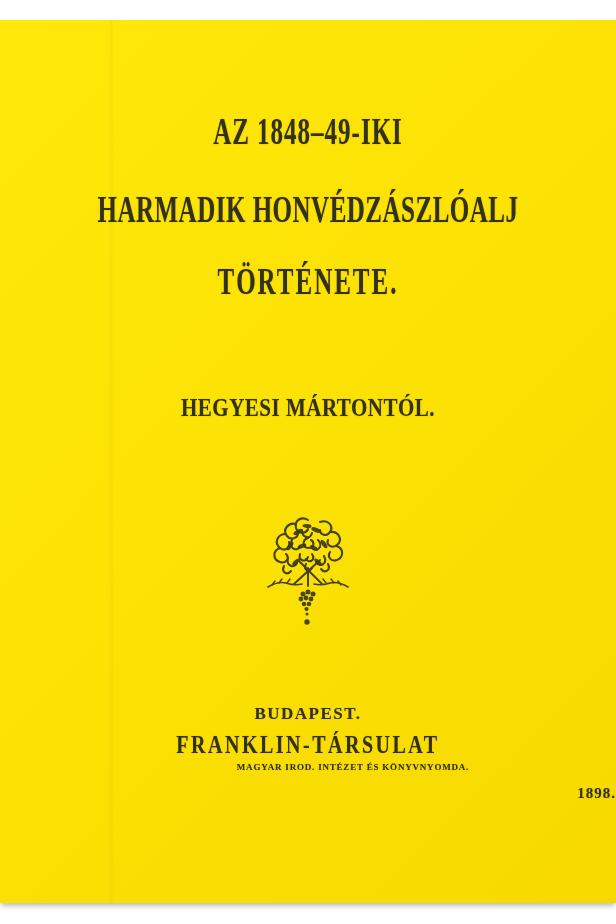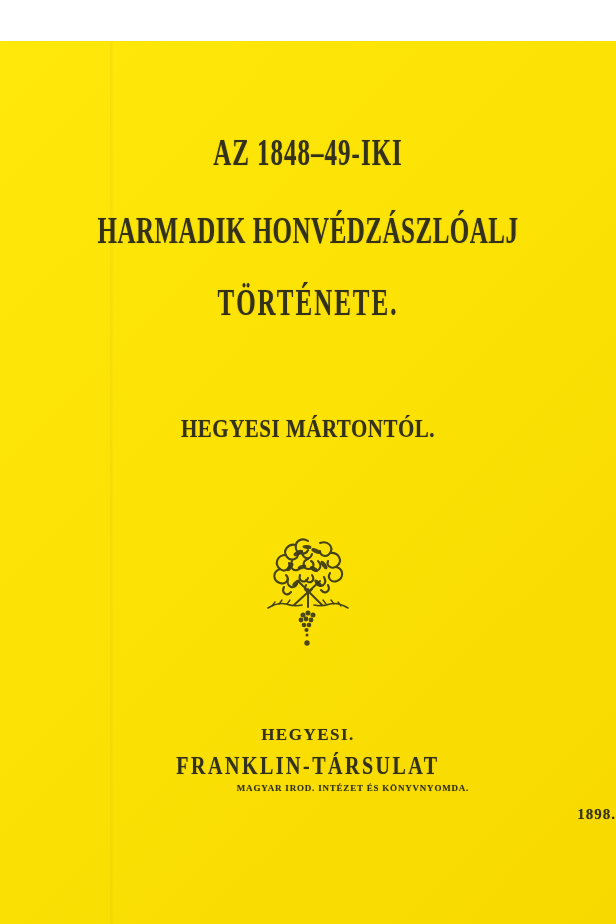--- a/index.html
+++ b/index.html
@@ -12,21 +12,20 @@
     font-family: "Liberation Serif", "DejaVu Serif", serif;
   }
   .cover {
     position: absolute;
     left: 0;
     top: 20px;
     width: 616px;
     height: 883px;
     background: linear-gradient(135deg, #ffe80a 0%, #fce205 45%, #f7d900 100%);
     box-shadow: 0 4px 5px -1px rgba(110,110,95,0.45);
-    margin-top: 21px;
   }
   .crease {
     position: absolute;
     left: 110px;
     top: 0;
     bottom: 0;
     width: 4px;
     background: linear-gradient(90deg, rgba(90,80,0,0.06), rgba(90,80,0,0));
   }
   .txt {
@@ -121,18 +120,18 @@
           <circle cx="51" cy="89" r="2.4"></circle>
           <circle cx="44" cy="94" r="2.3"></circle>
           <circle cx="49" cy="94" r="2.3"></circle>
           <circle cx="46.5" cy="99" r="2.1"></circle>
           <circle cx="47" cy="104" r="1.5"></circle>
           <circle cx="47" cy="112" r="2.7"></circle>
         </g>
       </svg>
     </div>
 
-    <div class="txt city">HEGYESI.</div>
+    <div class="txt city">BUDAPEST.</div>
     <div class="txt publisher">FRANKLIN-TÁRSULAT</div>
     <div class="txt publisher-sub">MAGYAR IROD. INTÉZET ÉS KÖNYVNYOMDA.</div>
     <div class="txt year">1898.</div>
   </div>
 </div>
 
 </body></html>

